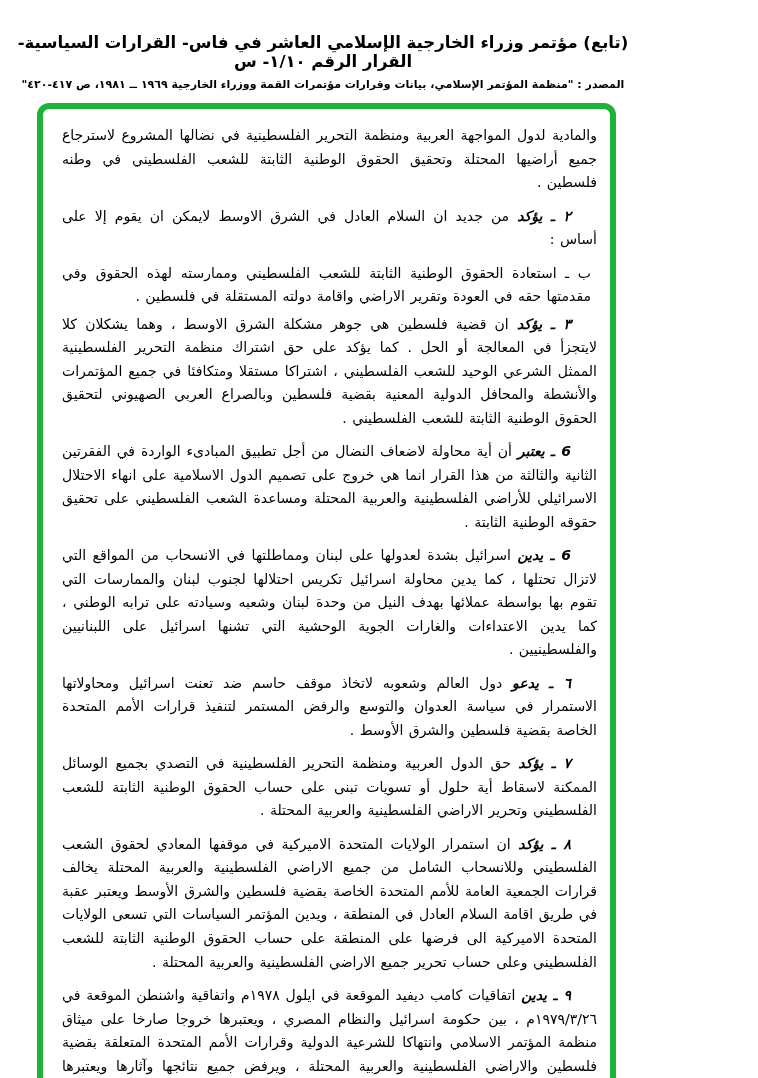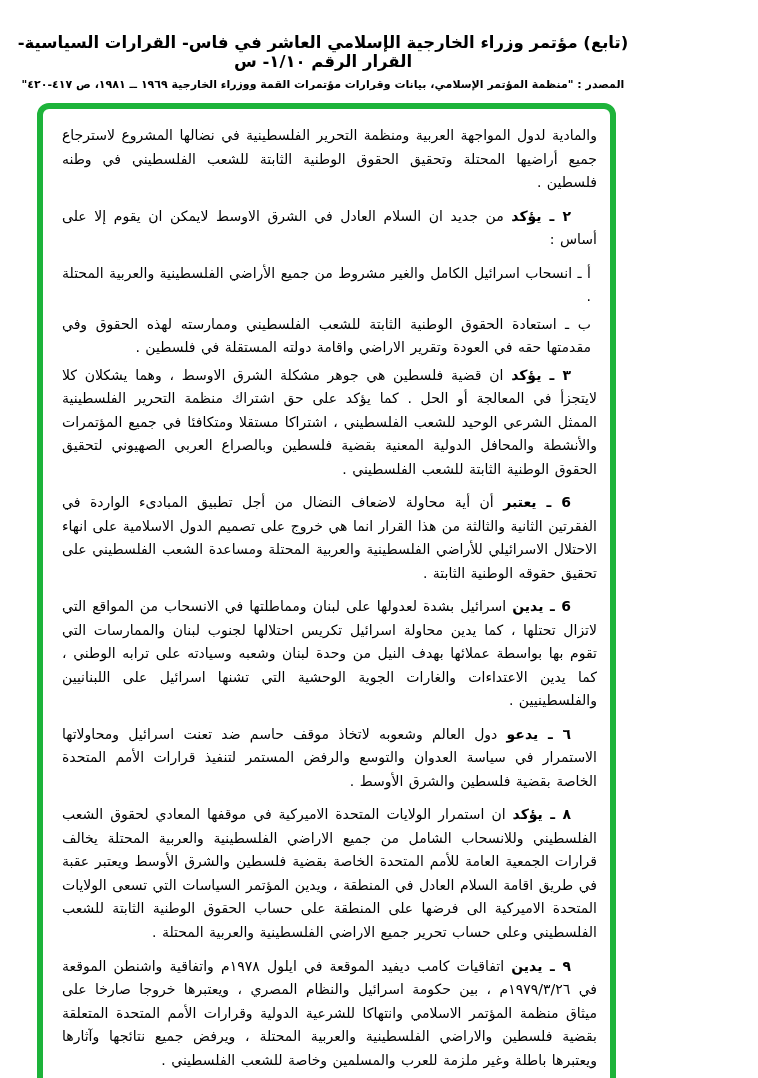--- a/index.html
+++ b/index.html
@@ -39,21 +39,21 @@
     text-align: justify;
   }
   .content-box p {
     font-size: 14px;
     line-height: 1.68;
     margin-bottom: 10px;
     word-spacing: 1px;
   }
   .content-box p.indent { text-indent: 26px; }
   .content-box p.subitem { margin-right: 6px; margin-bottom: 4px; }
-  .lead { font-weight: bold; }
+  .lead { font-weight: bold; font-style: italic; }
   .footer {
     direction: rtl;
     text-align: center;
     margin-top: 8px;
     font-size: 14px;
     font-weight: bold;
   }
 </style>
 </head>
 <body>
@@ -63,32 +63,32 @@
   <div class="header">
     <div class="header-title">(تابع)  مؤتمر وزراء الخارجية الإسلامي العاشر في فاس- القرارات السياسية- القرار الرقم ١/١٠- س</div>
     <div class="header-source">المصدر : "منظمة المؤتمر الإسلامي، بيانات وقرارات مؤتمرات القمة ووزراء الخارجية ١٩٦٩ ــ ١٩٨١، ص ٤١٧-٤٢٠"</div>
   </div>
 
   <div class="content-box">
     <p><span class="lead"></span><span>والمادية لدول المواجهة العربية ومنظمة التحرير الفلسطينية في نضالها المشروع لاسترجاع جميع أراضيها المحتلة وتحقيق الحقوق الوطنية الثابتة للشعب الفلسطيني في وطنه فلسطين .</span></p>
 
     <p class="indent"><span class="lead">٢ ـ يؤكد</span> <span>من جديد ان السلام العادل في الشرق الاوسط لايمكن ان يقوم إلا على أساس :</span></p>
 
-    <p class="subitem"><span class="lead"></span><span>أ ـ انسحاب اسرائيل الكامل والغير مشروط من جميع الأراضي الفلسطينية والعربية المحتلة .</span></p>
 
     <p class="subitem"><span class="lead"></span><span>ب ـ استعادة الحقوق الوطنية الثابتة للشعب الفلسطيني وممارسته لهذه الحقوق وفي مقدمتها حقه في العودة وتقرير الاراضي واقامة دولته المستقلة في فلسطين .</span></p>
 
     <p class="indent"><span class="lead">٣ ـ يؤكد</span> <span>ان قضية فلسطين هي جوهر مشكلة الشرق الاوسط ، وهما يشكلان كلا لايتجزأ في المعالجة أو الحل . كما يؤكد على حق اشتراك منظمة التحرير الفلسطينية الممثل الشرعي الوحيد للشعب الفلسطيني ، اشتراكا مستقلا ومتكافئا في جميع المؤتمرات والأنشطة والمحافل الدولية المعنية بقضية فلسطين وبالصراع العربي الصهيوني لتحقيق الحقوق الوطنية الثابتة للشعب الفلسطيني .</span></p>
 
     <p class="indent"><span class="lead">6 ـ يعتبر</span> <span>أن أية محاولة لاضعاف النضال من أجل تطبيق المبادىء الواردة في الفقرتين الثانية والثالثة من هذا القرار انما هي خروج على تصميم الدول الاسلامية على انهاء الاحتلال الاسرائيلي للأراضي الفلسطينية والعربية المحتلة ومساعدة الشعب الفلسطيني على تحقيق حقوقه الوطنية الثابتة .</span></p>
 
     <p class="indent"><span class="lead">6 ـ يدين</span> <span>اسرائيل بشدة لعدولها على لبنان ومماطلتها في الانسحاب من المواقع التي لاتزال تحتلها ، كما يدين محاولة اسرائيل تكريس احتلالها لجنوب لبنان والممارسات التي تقوم بها بواسطة عملائها بهدف النيل من وحدة لبنان وشعبه وسيادته على ترابه الوطني ، كما يدين الاعتداءات والغارات الجوية الوحشية التي تشنها اسرائيل على اللبنانيين والفلسطينيين .</span></p>
 
     <p class="indent"><span class="lead">٦ ـ يدعو</span> <span>دول العالم وشعوبه لاتخاذ موقف حاسم ضد تعنت اسرائيل ومحاولاتها الاستمرار في سياسة العدوان والتوسع والرفض المستمر لتنفيذ قرارات الأمم المتحدة الخاصة بقضية فلسطين والشرق الأوسط .</span></p>
 
+    <p class="indent"><span class="lead">٧ ـ يؤكد</span> <span>حق الدول العربية ومنظمة التحرير الفلسطينية في التصدي بجميع الوسائل الممكنة لاسقاط أية حلول أو تسويات تبنى على حساب الحقوق الوطنية الثابتة للشعب الفلسطيني وتحرير الاراضي الفلسطينية والعربية المحتلة .</span></p>
 
     <p class="indent"><span class="lead">٨ ـ يؤكد</span> <span>ان استمرار الولايات المتحدة الاميركية في موقفها المعادي لحقوق الشعب الفلسطيني وللانسحاب الشامل من جميع الاراضي الفلسطينية والعربية المحتلة يخالف قرارات الجمعية العامة للأمم المتحدة الخاصة بقضية فلسطين والشرق الأوسط ويعتبر عقبة في طريق اقامة السلام العادل في المنطقة ، ويدين المؤتمر السياسات التي تسعى الولايات المتحدة الاميركية الى فرضها على المنطقة على حساب الحقوق الوطنية الثابتة للشعب الفلسطيني وعلى حساب تحرير جميع الاراضي الفلسطينية والعربية المحتلة .</span></p>
 
     <p class="indent"><span class="lead">٩ ـ يدين</span> <span>اتفاقيات كامب ديفيد الموقعة في ايلول ١٩٧٨م واتفاقية واشنطن الموقعة في ١٩٧٩/٣/٢٦م ، بين حكومة اسرائيل والنظام المصري ، ويعتبرها خروجا صارخا على ميثاق منظمة المؤتمر الاسلامي وانتهاكا للشرعية الدولية وقرارات الأمم المتحدة المتعلقة بقضية فلسطين والاراضي الفلسطينية والعربية المحتلة ، ويرفض جميع نتائجها وآثارها ويعتبرها باطلة وغير ملزمة للعرب والمسلمين وخاصة للشعب الفلسطيني .</span></p>
 
     <p class="indent"><span class="lead"></span><span>كما يعتبر هذه الاتفاقيات حلا ثنائيا تجاهل جوهر المستمر ومحاولة تصفوية لحقوق الشعب الفلسطيني ،</span></p>
   </div>
 
   <div class="footer">
     <span>٢</span>

